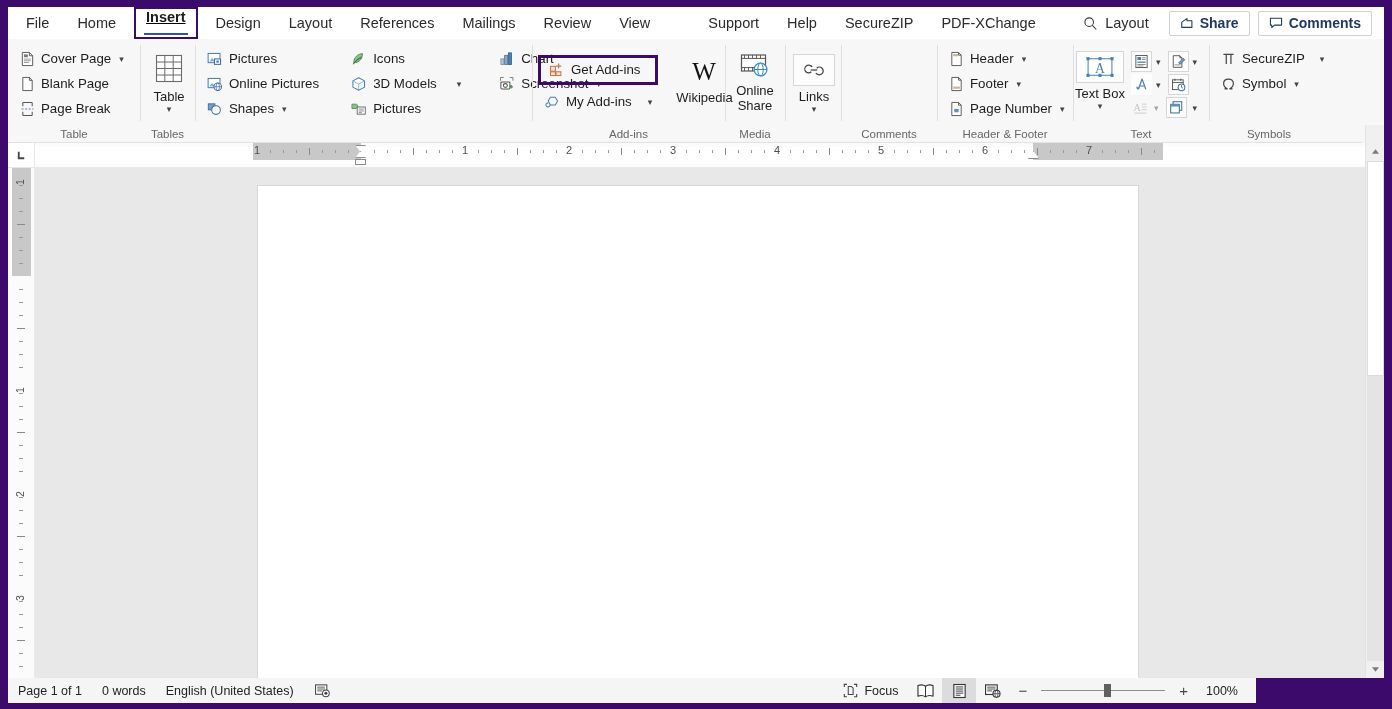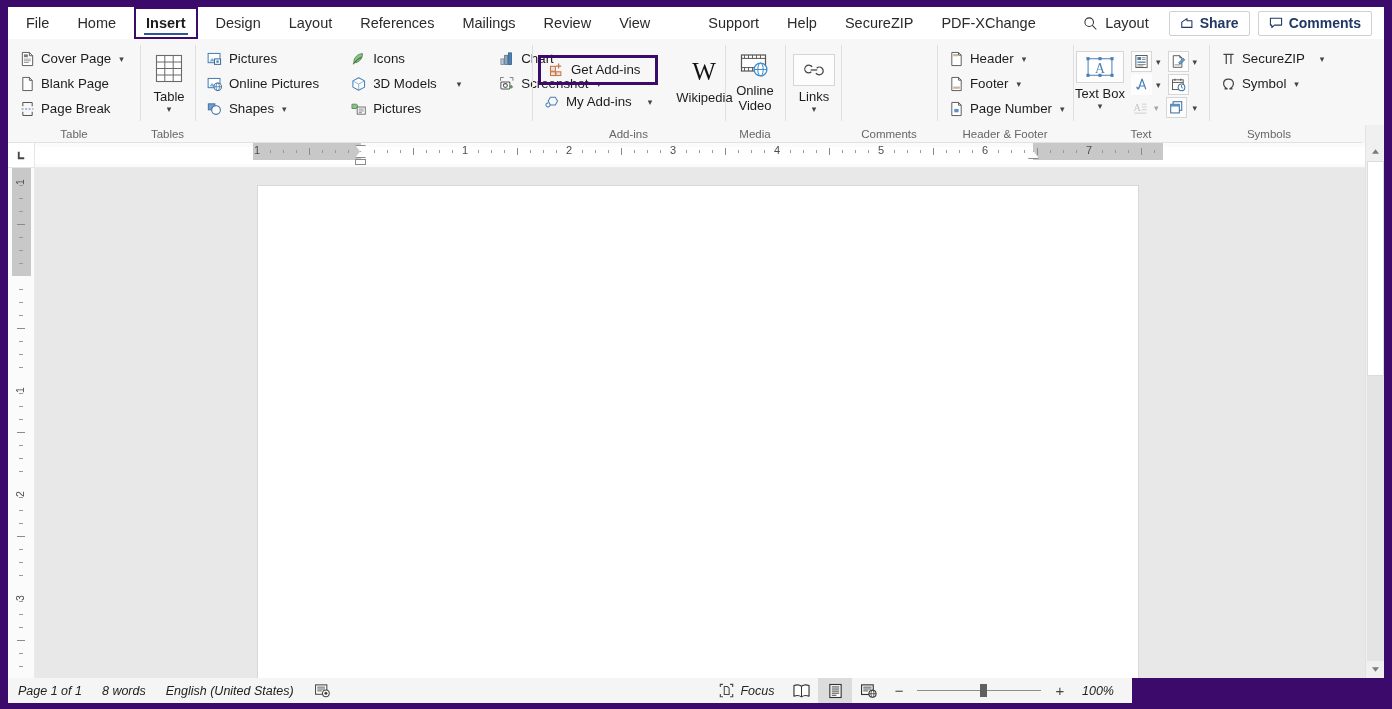--- a/index.html
+++ b/index.html
@@ -25,22 +25,22 @@
     position:absolute; left:8px; top:7px; width:1376px; height:32px;
     background:#ffffff;
     display:flex; align-items:center;
   }
   .tab {
     font-size:14.5px; color:#2b2b2b; padding:0 14px; height:32px;
     display:flex; align-items:center; white-space:nowrap; cursor:default;
   }
   .tab.first { padding-left:18px; }
   .tab-insert-wrap {
-    position:relative; height:32px; display:flex; align-items:center;
-    border:2px solid #3b0a6b; padding:0 10px; margin:0 4px;
+    position:relative; height:32px; display:flex; align-items:flex-start;
+    border:2px solid #3b0a6b; padding:0 10px; margin:0 4px;text-decoration:underline;
   }
   .tab-insert-wrap .lbl { font-size:14.5px; color:#1b1b1b; font-weight:600; }
   .tab-insert-underline {
     position:absolute; left:8px; right:8px; bottom:2px; height:2.5px; background:#2f5496;
   }
   .tab-right { margin-left:auto; display:flex; align-items:center; padding-right:12px; }
   .search-box { display:flex; align-items:center; gap:7px; padding:0 12px; }
   .search-box .txt { font-size:14.5px; color:#2b2b2b; }
   .pill {
     display:flex; align-items:center; gap:6px;
@@ -161,23 +161,23 @@
   .vs-track-lower {
     position:absolute; left:1px; top:251px; width:17px; bottom:17px; background:#e4e4e4;
   }
   .ribbon-collapse {
     position:absolute; left:1362px; top:125px; width:22px; height:18px;
     display:flex; align-items:center; justify-content:center; background:#f7f7f7;
   }
 
   
   .status {
-    position:absolute; left:8px; bottom:6px; width:1124px; height:25px;
+    position:absolute; left:8px; bottom:6px; width:1248px; height:25px;
     background:#f5f5f5; display:flex; align-items:center;
-    font-size:12.5px; color:#222;font-style:italic;
+    font-size:12.5px; color:#222;
   }
   .st-item { padding:0 10px; white-space:nowrap; cursor:default; height:25px; display:flex; align-items:center; gap:6px; }
   .st-right { margin-left:auto; display:flex; align-items:center; padding-right:10px; }
   .view-btn {
     width:34px; height:25px; display:flex; align-items:center; justify-content:center; cursor:default;
   }
   .view-btn.active { background:#dcdcdc; }
   .zoom-slider { display:flex; align-items:center; gap:0; padding:0 6px; }
   .zs-line { width:124px; height:1px; background:#8d8d8d; position:relative; }
   .zs-knob {
@@ -458,21 +458,21 @@
                   <line x1="10.5" y1="15.6" x2="10.5" y2="19"></line>
                   <line x1="14.5" y1="15.6" x2="14.5" y2="19"></line>
                   <line x1="18.5" y1="15.6" x2="18.5" y2="19"></line>
                   <line x1="22.5" y1="15.6" x2="22.5" y2="19"></line>
                 </g>
                 <circle cx="22.5" cy="17.5" r="6.4" fill="#fff" stroke="#3b8ccb" stroke-width="1.3"></circle>
                 <ellipse cx="22.5" cy="17.5" rx="2.7" ry="6.4" fill="none" stroke="#3b8ccb" stroke-width="1"></ellipse>
                 <line x1="16.1" y1="17.5" x2="28.9" y2="17.5" stroke="#3b8ccb" stroke-width="1"></line>
               </svg>
           </span>
-          <span class="cap">Online Video</span>
+          <span class="cap">Online Share</span>
         </div>
         <div class="group-label">Media</div>
       </div>
 
       <div class="group" style="width:56px">
         <div class="big" style="margin:6px auto 0">
           <span class="ico boxed" style="padding:6px 9px">
             <svg width="22" height="18" viewBox="0 0 24 20">
                 <path d="M10 6.4 C7.6 4 4.6 4.4 3 6 C1.4 7.6 1.4 10.4 3 12 C4.6 13.6 7.4 13.6 9 12" fill="none" stroke="#444" stroke-width="1.4"></path>
                 <path d="M14 13.6 C16.4 16 19.4 15.6 21 14 C22.6 12.4 22.6 9.6 21 8 C19.4 6.4 16.6 6.4 15 8" fill="none" stroke="#444" stroke-width="1.4"></path>
@@ -808,21 +808,21 @@
       <span class="ico">
         <svg width="9" height="7" viewBox="0 0 10 8">
             <path d="M5 6.6 L1 1.4 H9 Z" fill="#7a7a7a"></path>
           </svg>
       </span>
     </div>
   </div>
 
   <div class="status">
     <div class="st-item">Page 1 of 1</div>
-    <div class="st-item">8 words</div>
+    <div class="st-item">0 words</div>
     <div class="st-item">English (United States)</div>
     <div class="st-item">
       <span class="ico">
         <svg width="17" height="15" viewBox="0 0 18 16">
             <rect x="1.6" y="2" width="12" height="10" fill="#fff" stroke="#444" stroke-width="1.1"></rect>
             <g stroke="#444" stroke-width="0.9">
               <line x1="3.4" y1="4.4" x2="11.6" y2="4.4"></line>
               <line x1="3.4" y1="6.4" x2="11.6" y2="6.4"></line>
               <line x1="3.4" y1="8.4" x2="8.4" y2="8.4"></line>
             </g>

